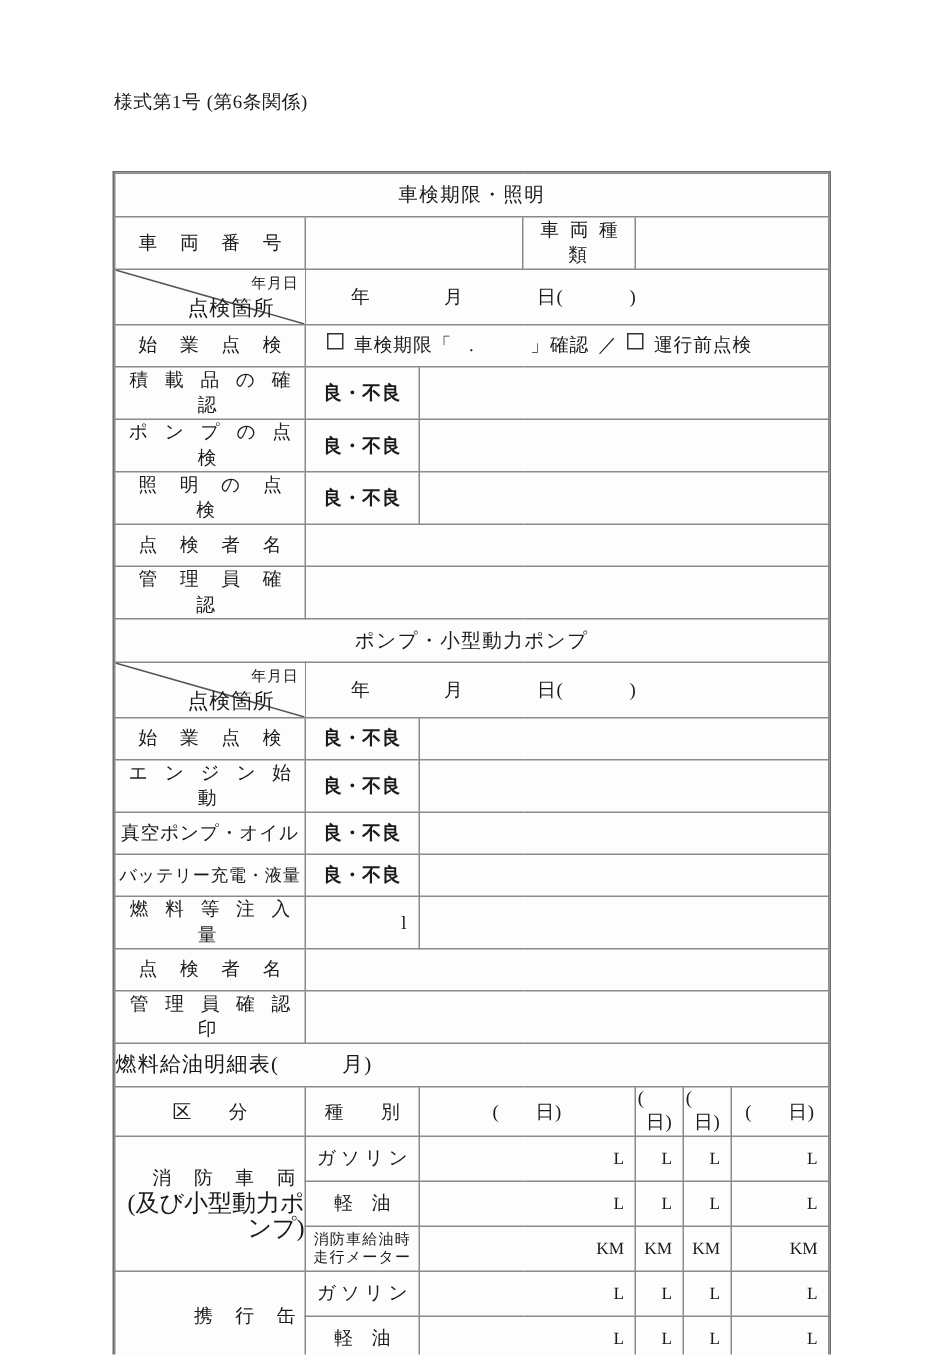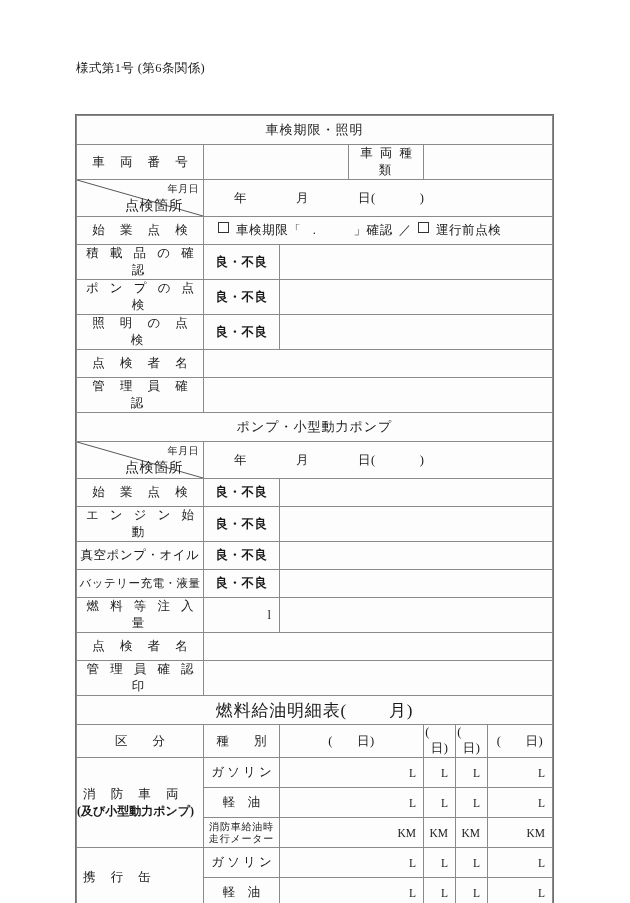--- a/index.html
+++ b/index.html
@@ -166,22 +166,21 @@
   .slash-sp { display: inline-block; padding: 0 6px; }
 
   .liters {
     text-align: right;
     padding-right: 8px !important;
     font-size: 12.5px;
   }
 
   
   .fuel-head {
-    text-align: center;
-    font-size: 17px;
+    font-size: 14px;
     letter-spacing: 0.8px;
     height: 28px !important;
     font-family: Liberation Serif, serif;
   }
   .fuel-col-head {
     text-align: center;
     font-size: 12.5px;
   }
   .day-head {
     text-align: center;
@@ -203,26 +202,26 @@
     margin-top: 44px;
   }
   .kind-two {
     text-align: center;
     font-size: 10px;
     line-height: 12px;
     letter-spacing: 0.8px;
     height: 29px !important;
   }
   .group-cell {
-    text-align: left;
+    text-align: right;
     font-size: 12.5px;
     line-height: 17px;
   }
   .group-cell .g1 { display: block; letter-spacing: 6px; text-indent: 6px; }
-  .group-cell .g2 { display: block; letter-spacing: 0px; font-size: 12px; font-weight: bold; }
+  .group-cell .g2 { display: block; letter-spacing: 0px; font-size: 16px; }
 </style>
 </head>
 <body>
 
 <div class="page">
 
   <div class="form-no">様式第1号 (第6条関係)</div>
 
 
   <table class="tbl">

